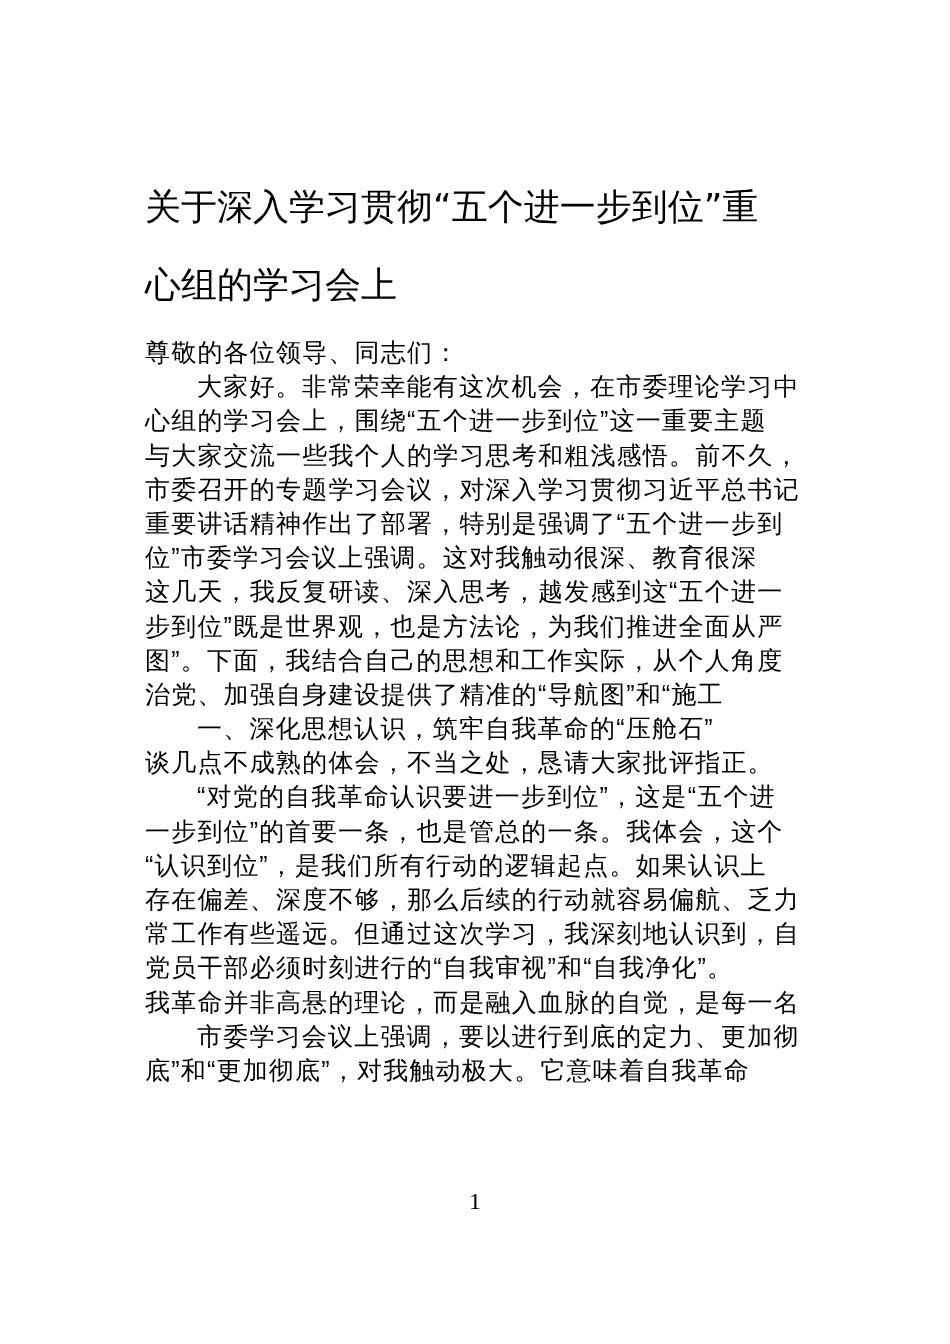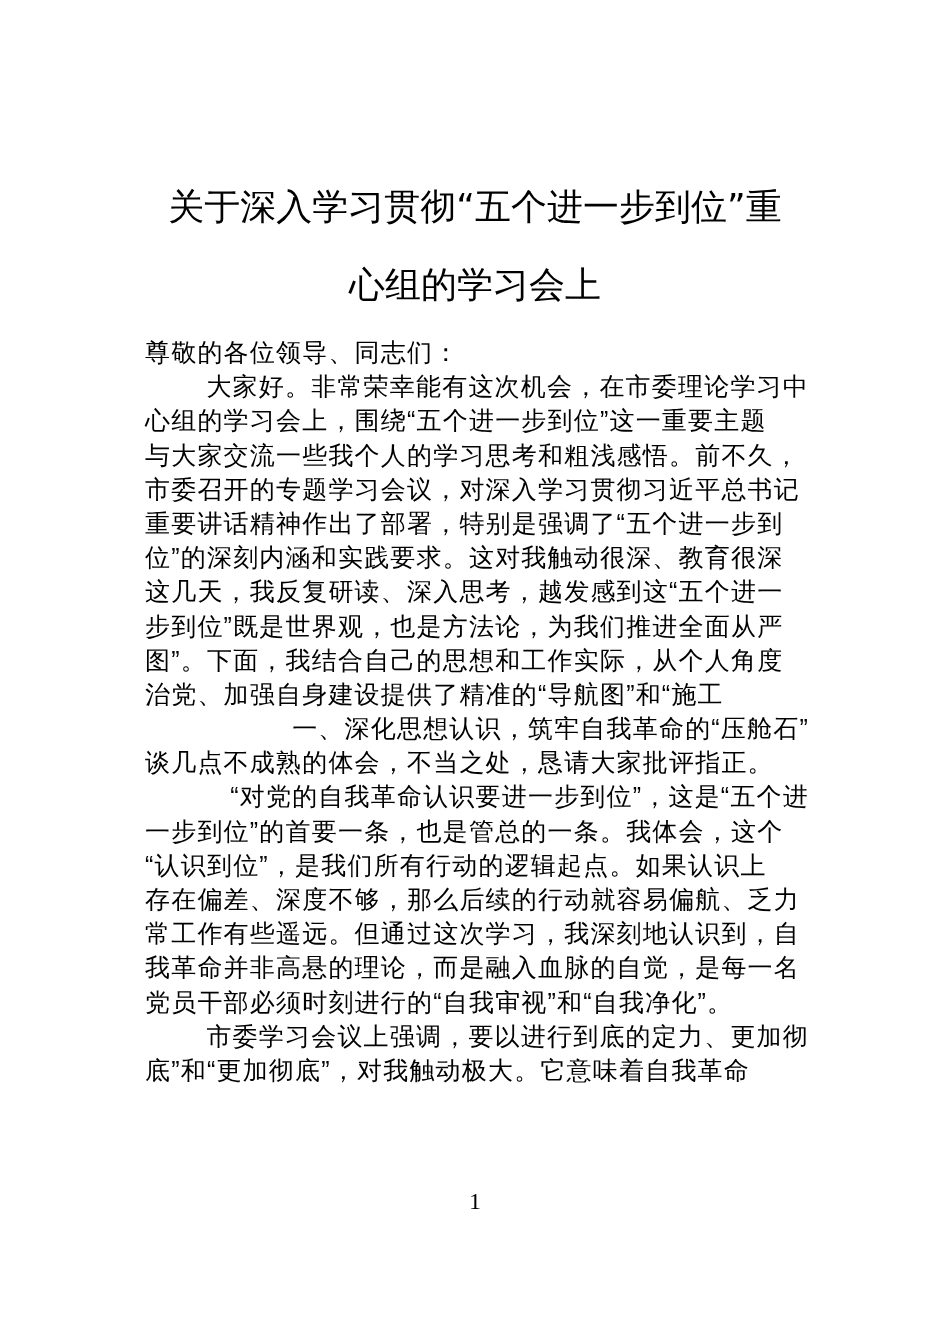--- a/index.html
+++ b/index.html
@@ -23,21 +23,21 @@
     background: #ffffff;
   }
   .title {
     position: absolute;
     left: 145px;
     width: 660px;
     top: 168px;
     font-family: "DejaVu Sans", sans-serif;
     font-size: 36px;
     line-height: 78px;
-    text-align: center;
+    text-align: left;
     letter-spacing: 0px;
   }
   .title .t-line {
     display: block;
     white-space: nowrap;
   }
   .body-text {
     position: absolute;
     left: 145px;
     top: 335px;
@@ -47,21 +47,20 @@
     line-height: 34.2px;
     letter-spacing: 1.2px;
   }
   .body-text .line {
     display: block;
     white-space: nowrap;
     height: 34.2px;
   }
   .indent {
     padding-left: 52px;
-    text-align: right;
   }
   .page-number {
     position: absolute;
     left: 0;
     width: 950px;
     top: 1188px;
     text-align: center;
     font-family: "Liberation Serif", serif;
     font-size: 24px;
   }
@@ -76,33 +75,33 @@
     <span class="t-line">心组的学习会上</span>
   </div>
 
   <div class="body-text">
     <span class="line">尊敬的各位领导、同志们：</span>
     <span class="line indent">大家好。非常荣幸能有这次机会，在市委理论学习中</span>
     <span class="line">心组的学习会上，围绕“五个进一步到位”这一重要主题</span>
     <span class="line">与大家交流一些我个人的学习思考和粗浅感悟。前不久，</span>
     <span class="line">市委召开的专题学习会议，对深入学习贯彻习近平总书记</span>
     <span class="line">重要讲话精神作出了部署，特别是强调了“五个进一步到</span>
-    <span class="line">位”的深刻内涵和实践要求。这对我触动很深、教育很深</span>
+    <span class="line">位”市委学习会议上强调。这对我触动很深、教育很深</span>
     <span class="line">这几天，我反复研读、深入思考，越发感到这“五个进一</span>
     <span class="line">步到位”既是世界观，也是方法论，为我们推进全面从严</span>
     <span class="line">图”。下面，我结合自己的思想和工作实际，从个人角度</span>
     <span class="line">治党、加强自身建设提供了精准的“导航图”和“施工</span>
     <span class="line indent">一、深化思想认识，筑牢自我革命的“压舱石”</span>
     <span class="line">谈几点不成熟的体会，不当之处，恳请大家批评指正。</span>
     <span class="line indent">“对党的自我革命认识要进一步到位”，这是“五个进</span>
     <span class="line">一步到位”的首要一条，也是管总的一条。我体会，这个</span>
     <span class="line">“认识到位”，是我们所有行动的逻辑起点。如果认识上</span>
     <span class="line">存在偏差、深度不够，那么后续的行动就容易偏航、乏力</span>
     <span class="line">常工作有些遥远。但通过这次学习，我深刻地认识到，自</span>
+    <span class="line">党员干部必须时刻进行的“自我审视”和“自我净化”。</span>
     <span class="line">我革命并非高悬的理论，而是融入血脉的自觉，是每一名</span>
-    <span class="line">党员干部必须时刻进行的“自我审视”和“自我净化”。</span>
     <span class="line indent">市委学习会议上强调，要以进行到底的定力、更加彻</span>
     <span class="line">底”和“更加彻底”，对我触动极大。它意味着自我革命</span>
   </div>
 
   <div class="page-number">1</div>
 
 </div>
 
 </body></html>

